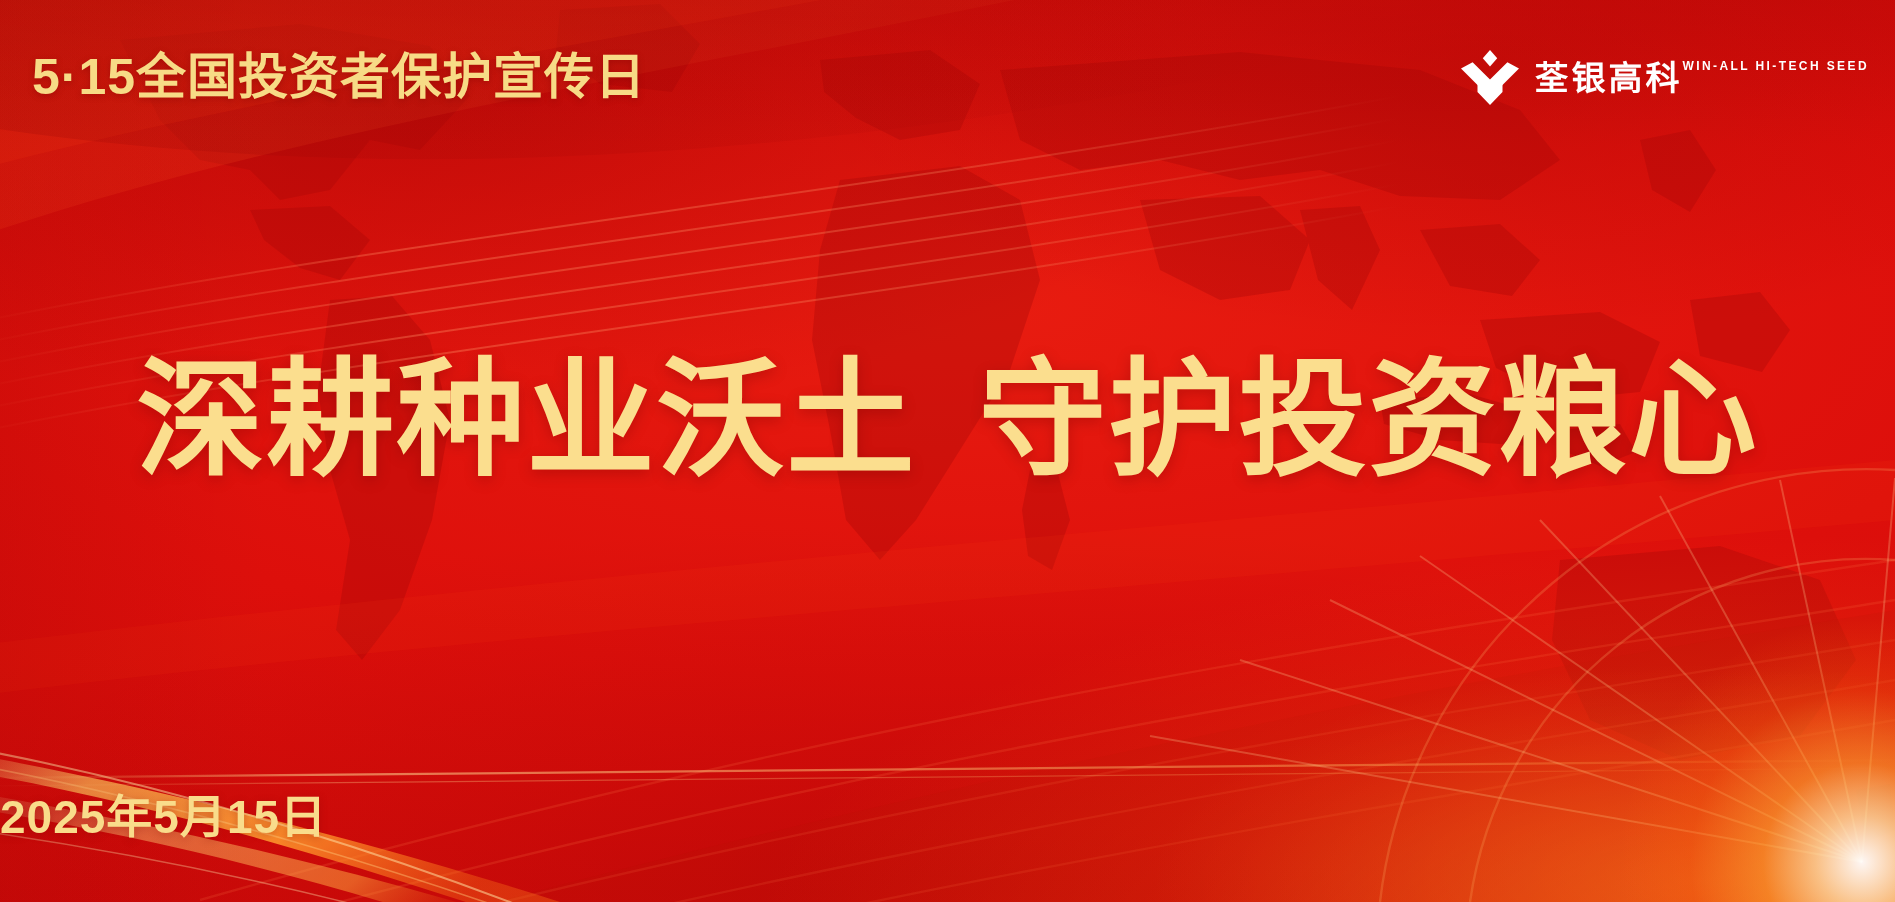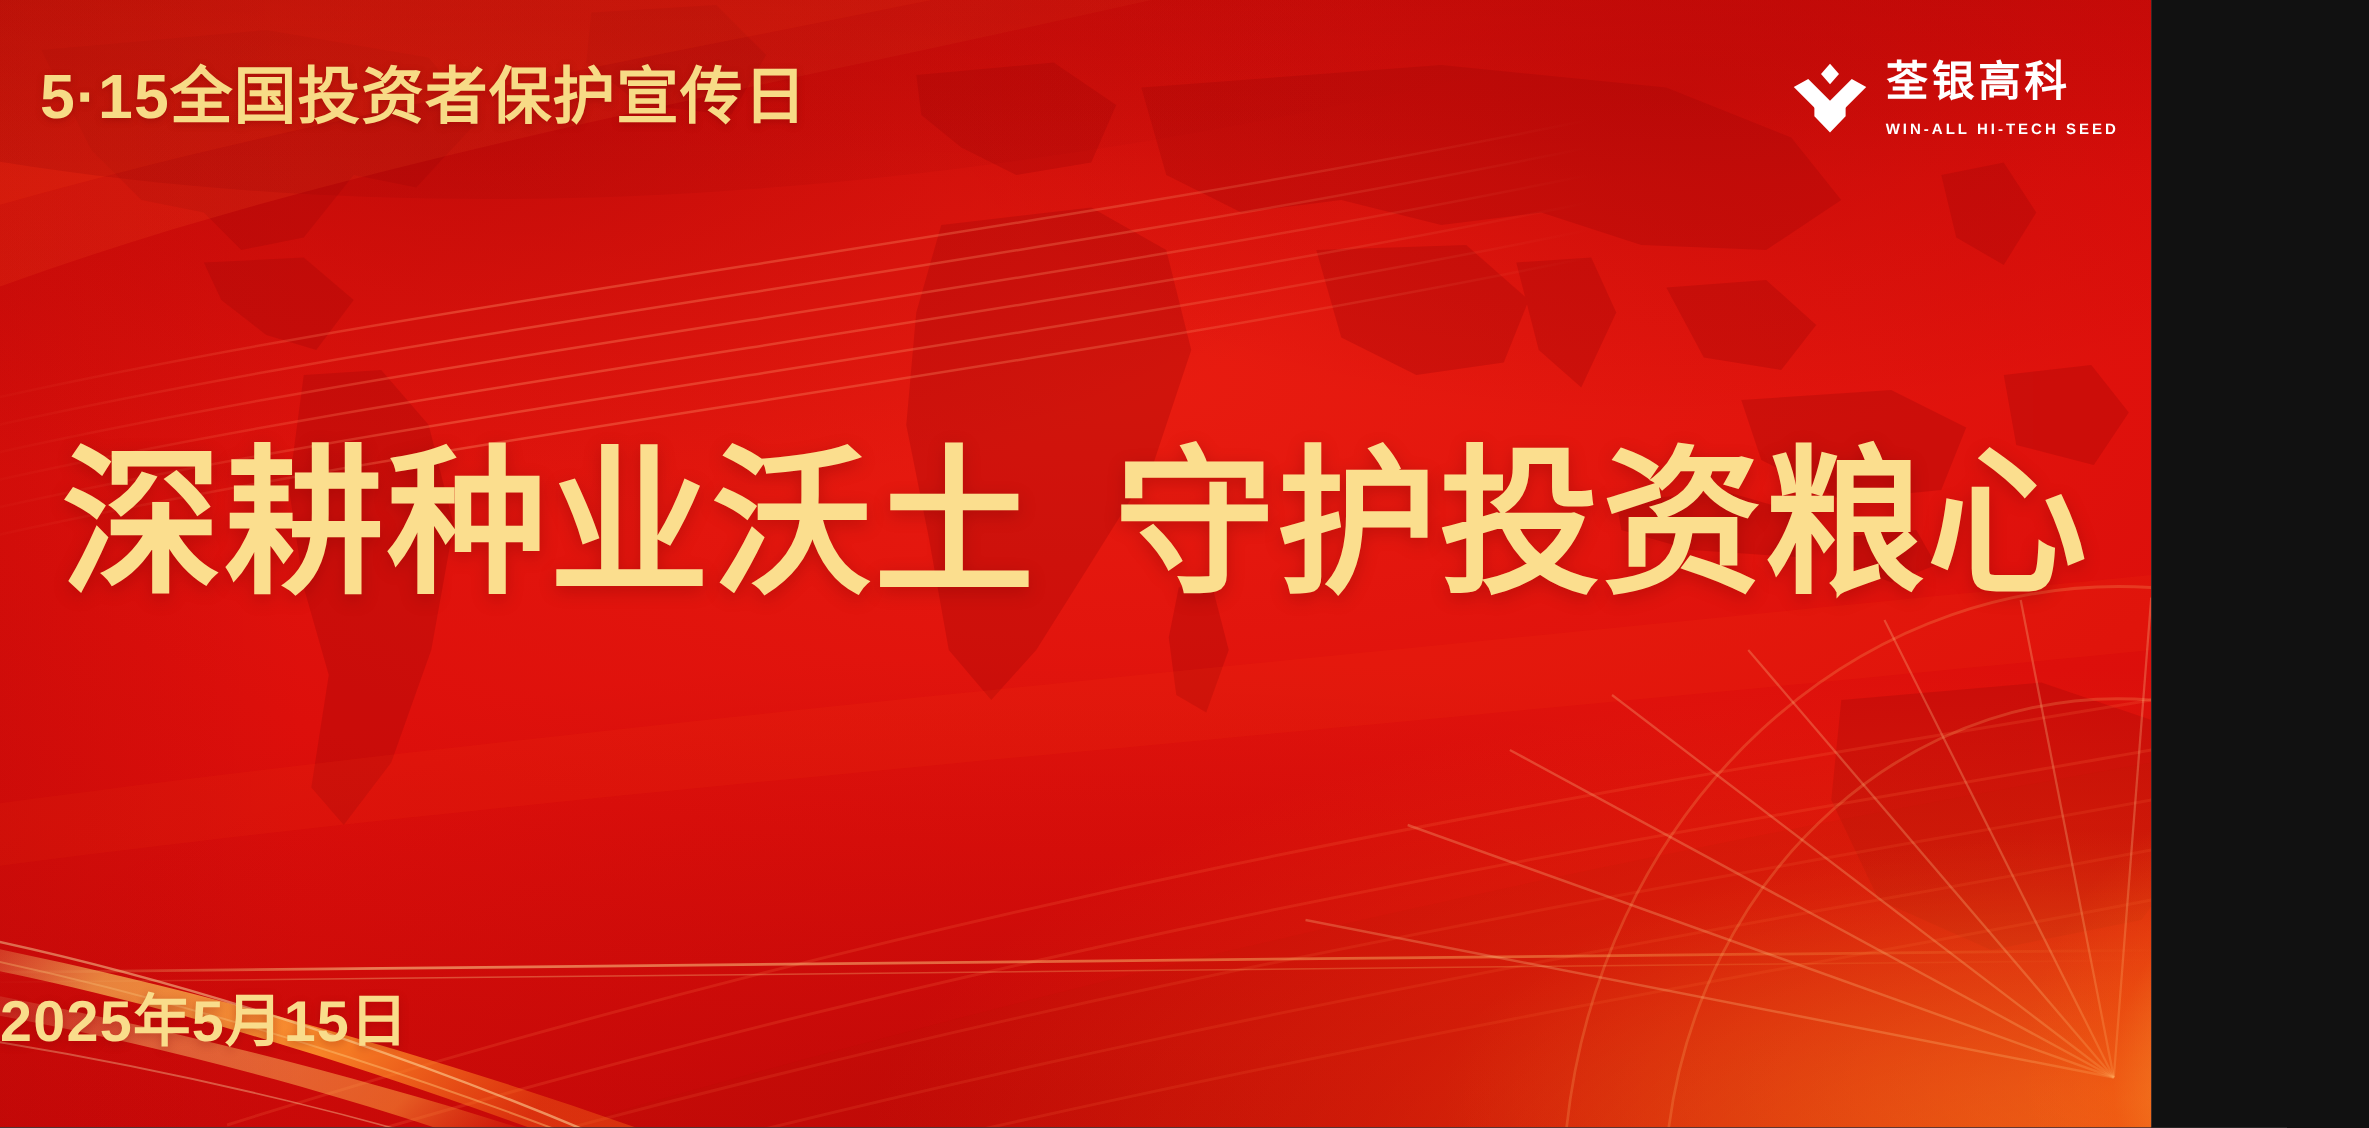--- a/index.html
+++ b/index.html
@@ -5,24 +5,24 @@
 <style>
   html, body {
     margin: 0;
     padding: 0;
     background: #111;
   }
   * { box-sizing: border-box; }
 
   .banner {
     position: relative;
-    width: 1721px;
+    width: 1895px;
     height: 902px;
     overflow: hidden;
-    background: #737373;
+    background: #a21caf;
     font-family: "Liberation Sans", "DejaVu Sans", sans-serif;
     user-select: none;
   }
 
   
   .bg-layer {
     position: absolute;
     inset: 0;
     pointer-events: none;
   }
@@ -94,33 +94,33 @@
 
   .logo {
     position: absolute;
     right: 26px;
     top: 48px;
     display: flex;
     align-items: center;
     gap: 14px;
   }
   .logo-mark { width: 62px; height: 60px; display: block; flex: none; }
-  .logo-text { display: flex; flex-direction: column; justify-content: space-between; }
+  .logo-text { display: flex; flex-direction: row; justify-content: space-between; }
   .logo-cn {
     font-size: 34px;
     line-height: 1.08;
     font-weight: 700;
     color: #FFFFFF;
     letter-spacing: 3px;
     white-space: nowrap;
   }
   .logo-en {
     font-size: 12px;
     line-height: 1.1;
-    margin-top: 12px;
+    margin-top: 0;
     font-weight: 700;
     color: #FFFFFF;
     letter-spacing: 2.4px;
     white-space: nowrap;
   }
 
   .headline {
     position: absolute;
     left: 0;
     right: 0;

